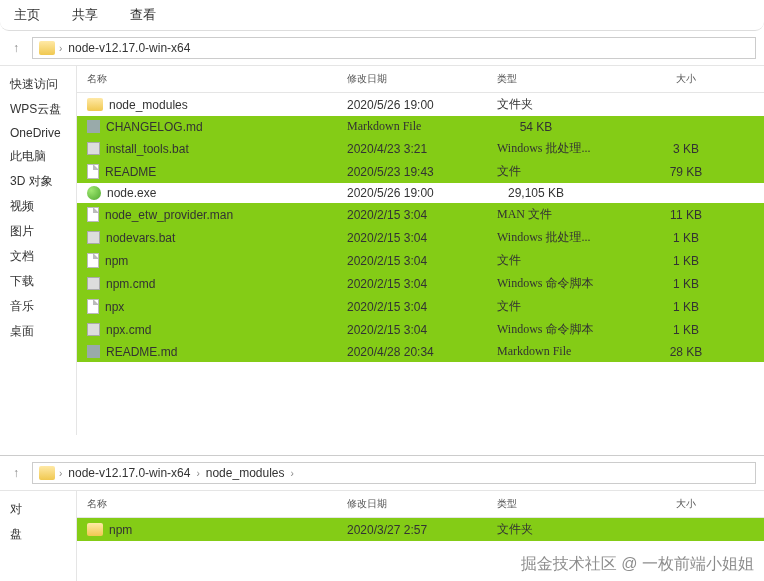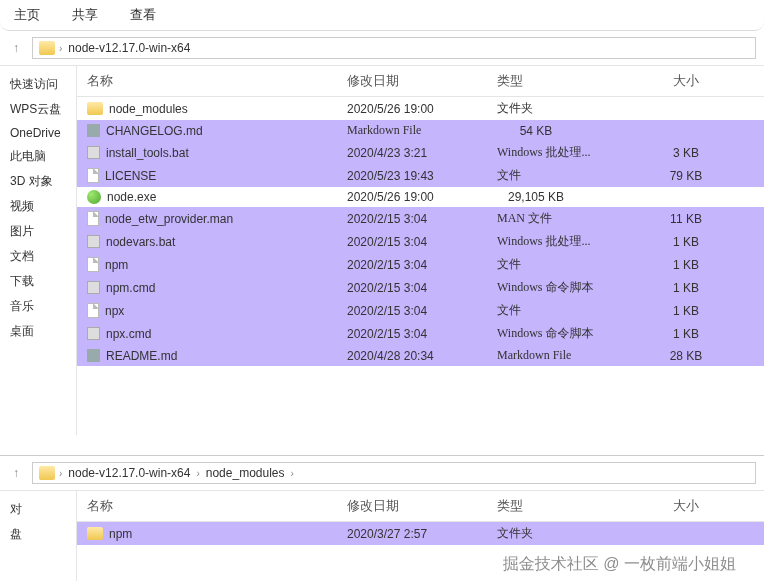--- a/index.html
+++ b/index.html
@@ -16,39 +16,39 @@
     .folder-ico { width: 16px; height: 14px; background: linear-gradient(#ffe9a6, #f0c850); border-radius: 2px; }
     .crumb-sep { color: #888; font-size: 10px; }
     .crumb { padding: 0 2px; }
     
     .main { display: flex; flex: 1; overflow: hidden; }
     
     .sidebar { width: 77px; border-right: 1px solid #e5e5e5; padding: 6px 4px; font-size: 12px; }
     .sidebar-item { padding: 4px 6px; cursor: pointer; white-space: nowrap; overflow: hidden; }
     
     .content { flex: 1; overflow: auto; }
-    .headers { display: flex; border-bottom: 1px solid #e5e5e5; padding: 6px 0; color: #555; font-size: 13px; }
+    .headers { display: flex; border-bottom: 1px solid #e5e5e5; padding: 6px 0; color: #555; font-size: 10px; }
     .col-name { width: 270px; padding-left: 10px; }
     .col-date { width: 150px; }
     .col-type { width: 150px; font-family: Liberation Serif, serif; }
     .col-size { width: 90px; text-align: center; padding-right: 12px; }
     
     .row { display: flex; align-items: center; padding: 3px 0; font-size: 12px; cursor: pointer; }
-    .row.sel { background: #c4b5fd; }
+    .row.sel { background: #84cc16; }
     .row .col-name { display: flex; align-items: center; gap: 6px; }
     .file-ico { width: 16px; height: 16px; flex-shrink: 0; display: flex; align-items: center; justify-content: center; }
     .ico-folder { background: linear-gradient(#ffe9a6, #f0c850); border-radius: 2px; height: 13px; }
     .ico-file { border: 1px solid #bbb; background: #fff; width: 12px; height: 15px; position: relative; }
     .ico-file::after { content: ""; position: absolute; right: -1px; top: -1px; border: 3px solid transparent; border-left-color: #bbb; border-bottom-color: #bbb; }
     .ico-exe { background: radial-gradient(circle at 30% 30%, #9fe870, #4fa830); border-radius: 50%; width: 14px; height: 14px; }
     .ico-md { background: #9aa; width: 13px; height: 13px; }
     .ico-bat { background: #ddd; border: 1px solid #aaa; width: 13px; height: 13px; }
     
     .second-window { border-top: 1px solid #ccc; margin-top: 20px; }
-    .watermark { position: absolute; bottom: 6px; right: 28px; font-size: 16px; color: rgba(80,80,80,0.65); font-weight: 500; }
+    .watermark { position: absolute; bottom: 6px; right: 10px; font-size: 16px; color: rgba(80,80,80,0.65); font-weight: 500; }
   </style>
 </head>
 <body>
 
 <div class="window">
   <div class="tabs">
     <span class="tab">主页</span>
     <span class="tab">共享</span>
     <span class="tab">查看</span>
   </div>
@@ -107,21 +107,21 @@
         <span class="file-ico ico-bat"></span>
         <span>install_tools.bat</span>
       </span>
       <span class="col-date">2020/4/23 3:21</span>
       <span class="col-type">Windows 批处理...</span>
       <span class="col-size">3 KB</span>
     </div>
     <div class="row sel">
       <span class="col-name">
         <span class="file-ico ico-file"></span>
-        <span>LICENSE</span>
+        <span>README</span>
       </span>
       <span class="col-date">2020/5/23 19:43</span>
       <span class="col-type">文件</span>
       <span class="col-size">79 KB</span>
     </div>
     <div class="row ">
       <span class="col-name">
         <span class="file-ico ico-exe"></span>
         <span>node.exe</span>
       </span>

